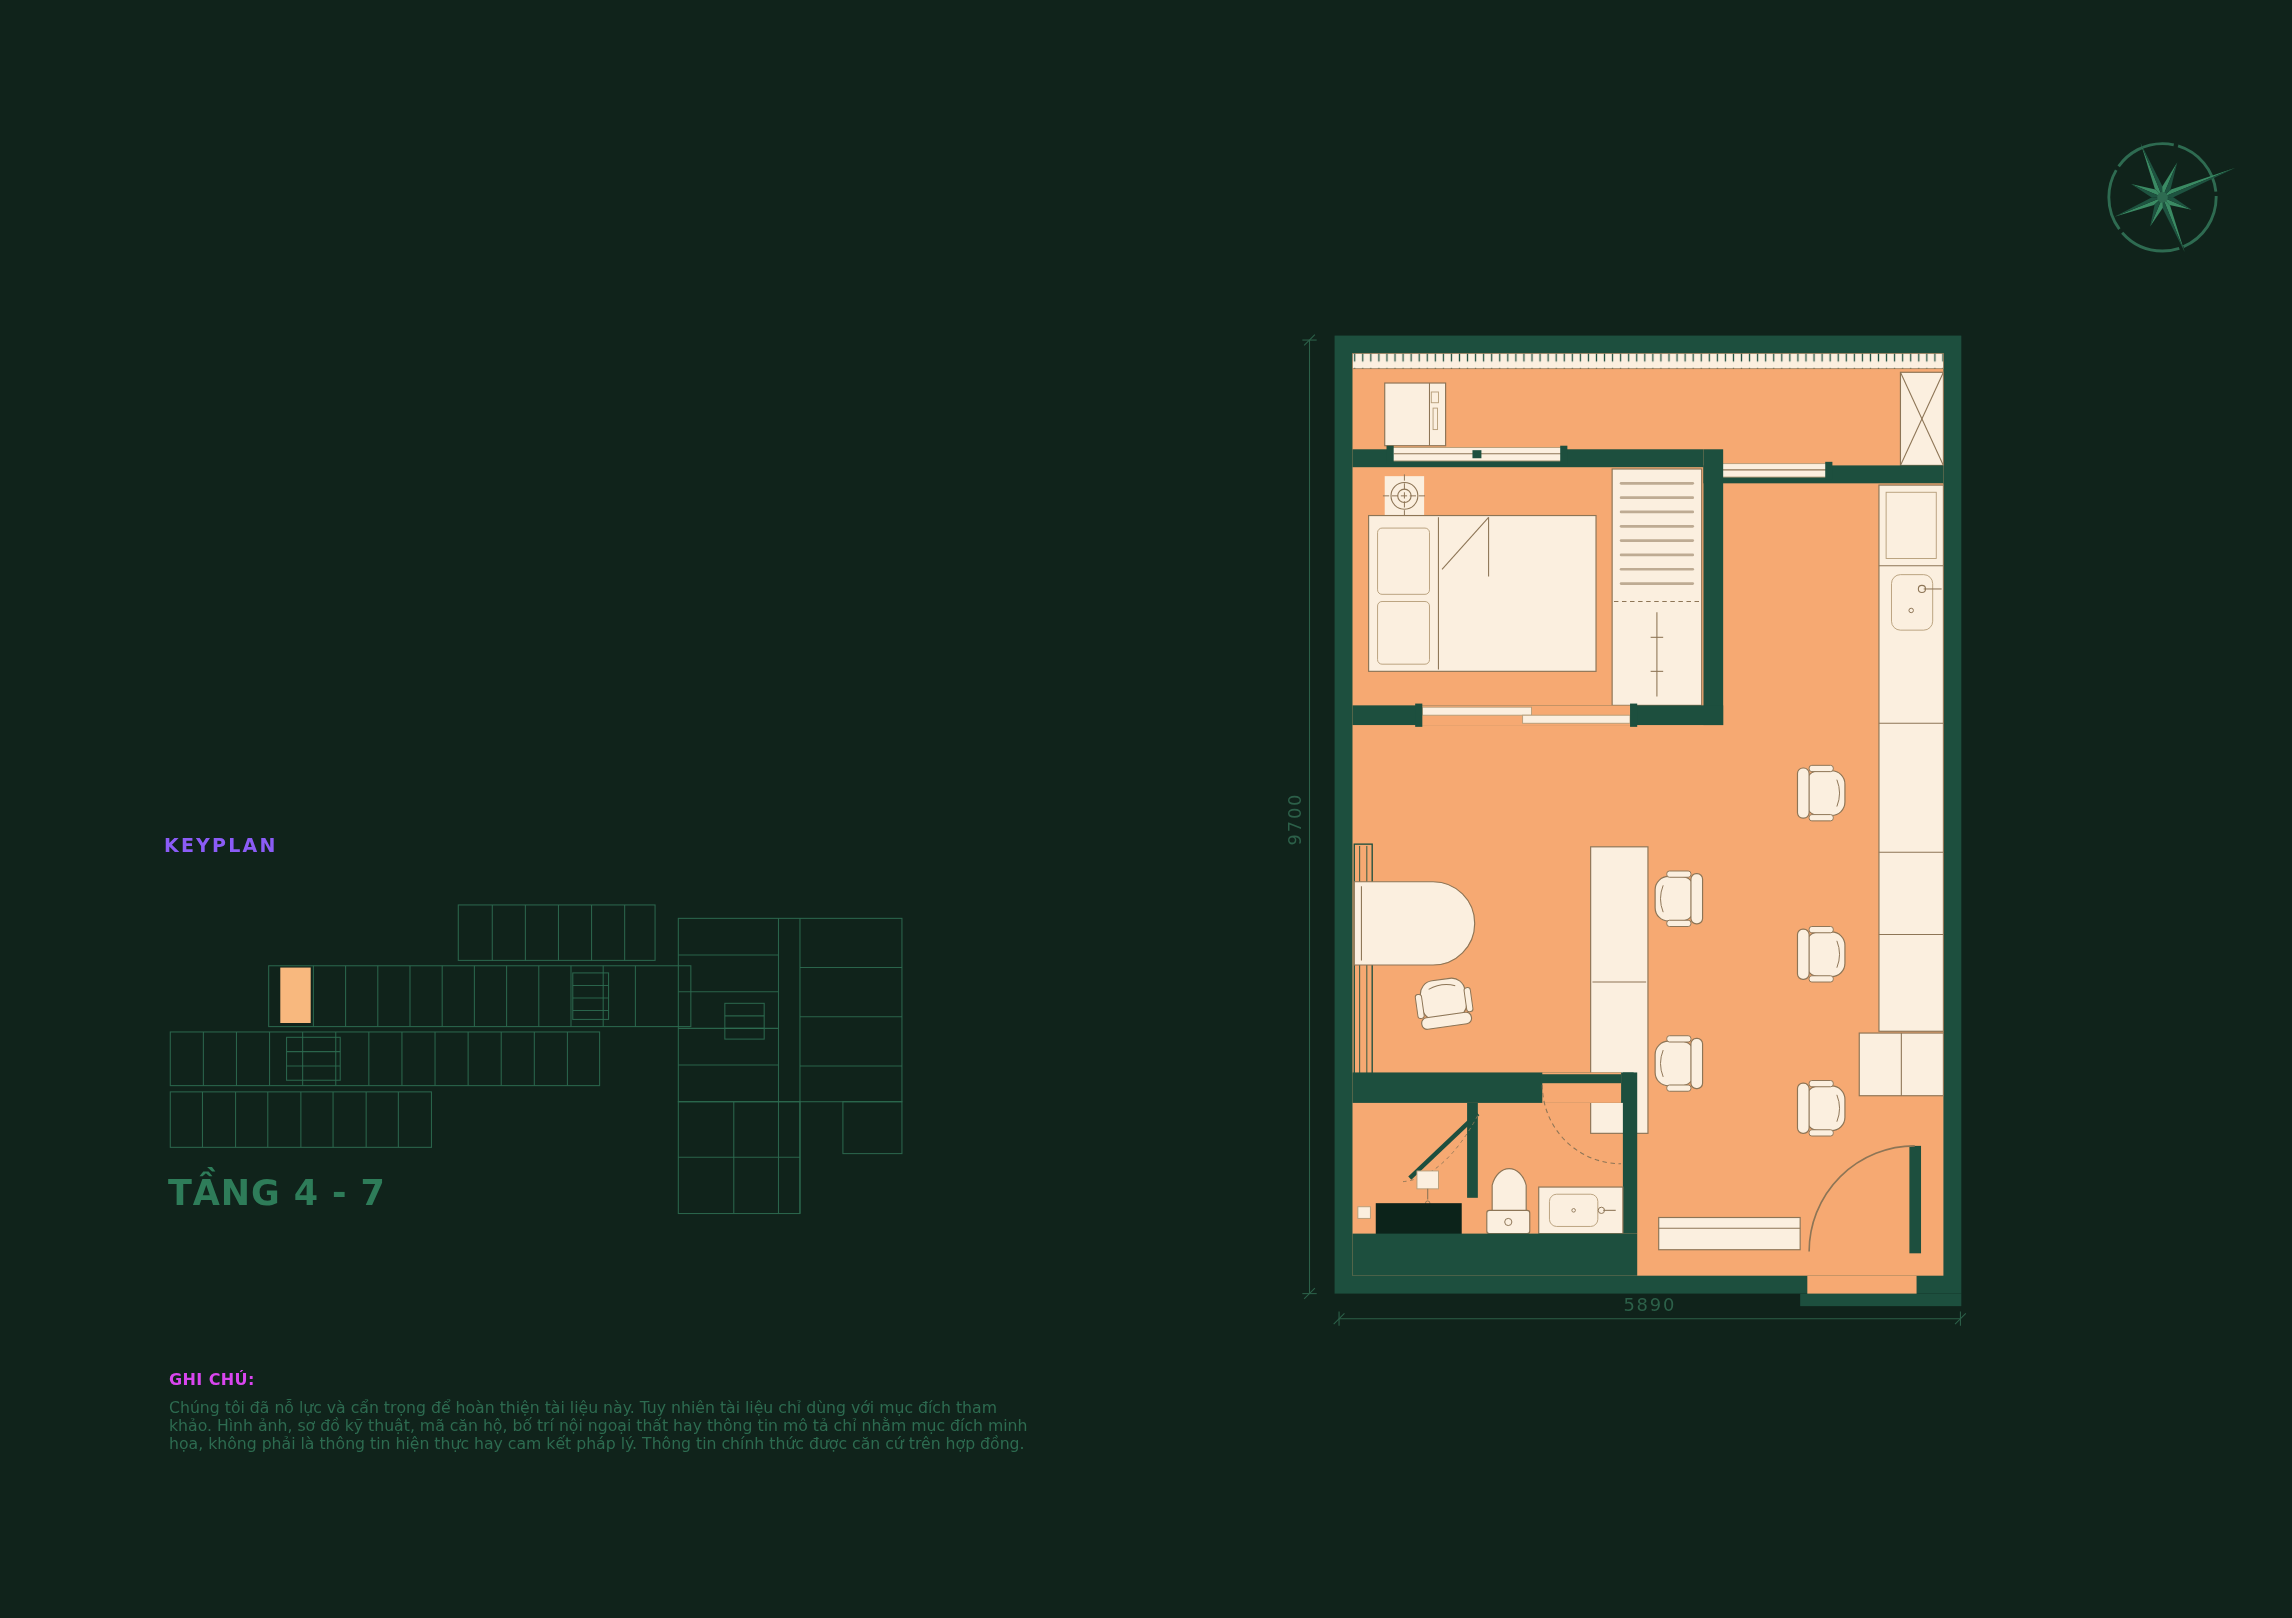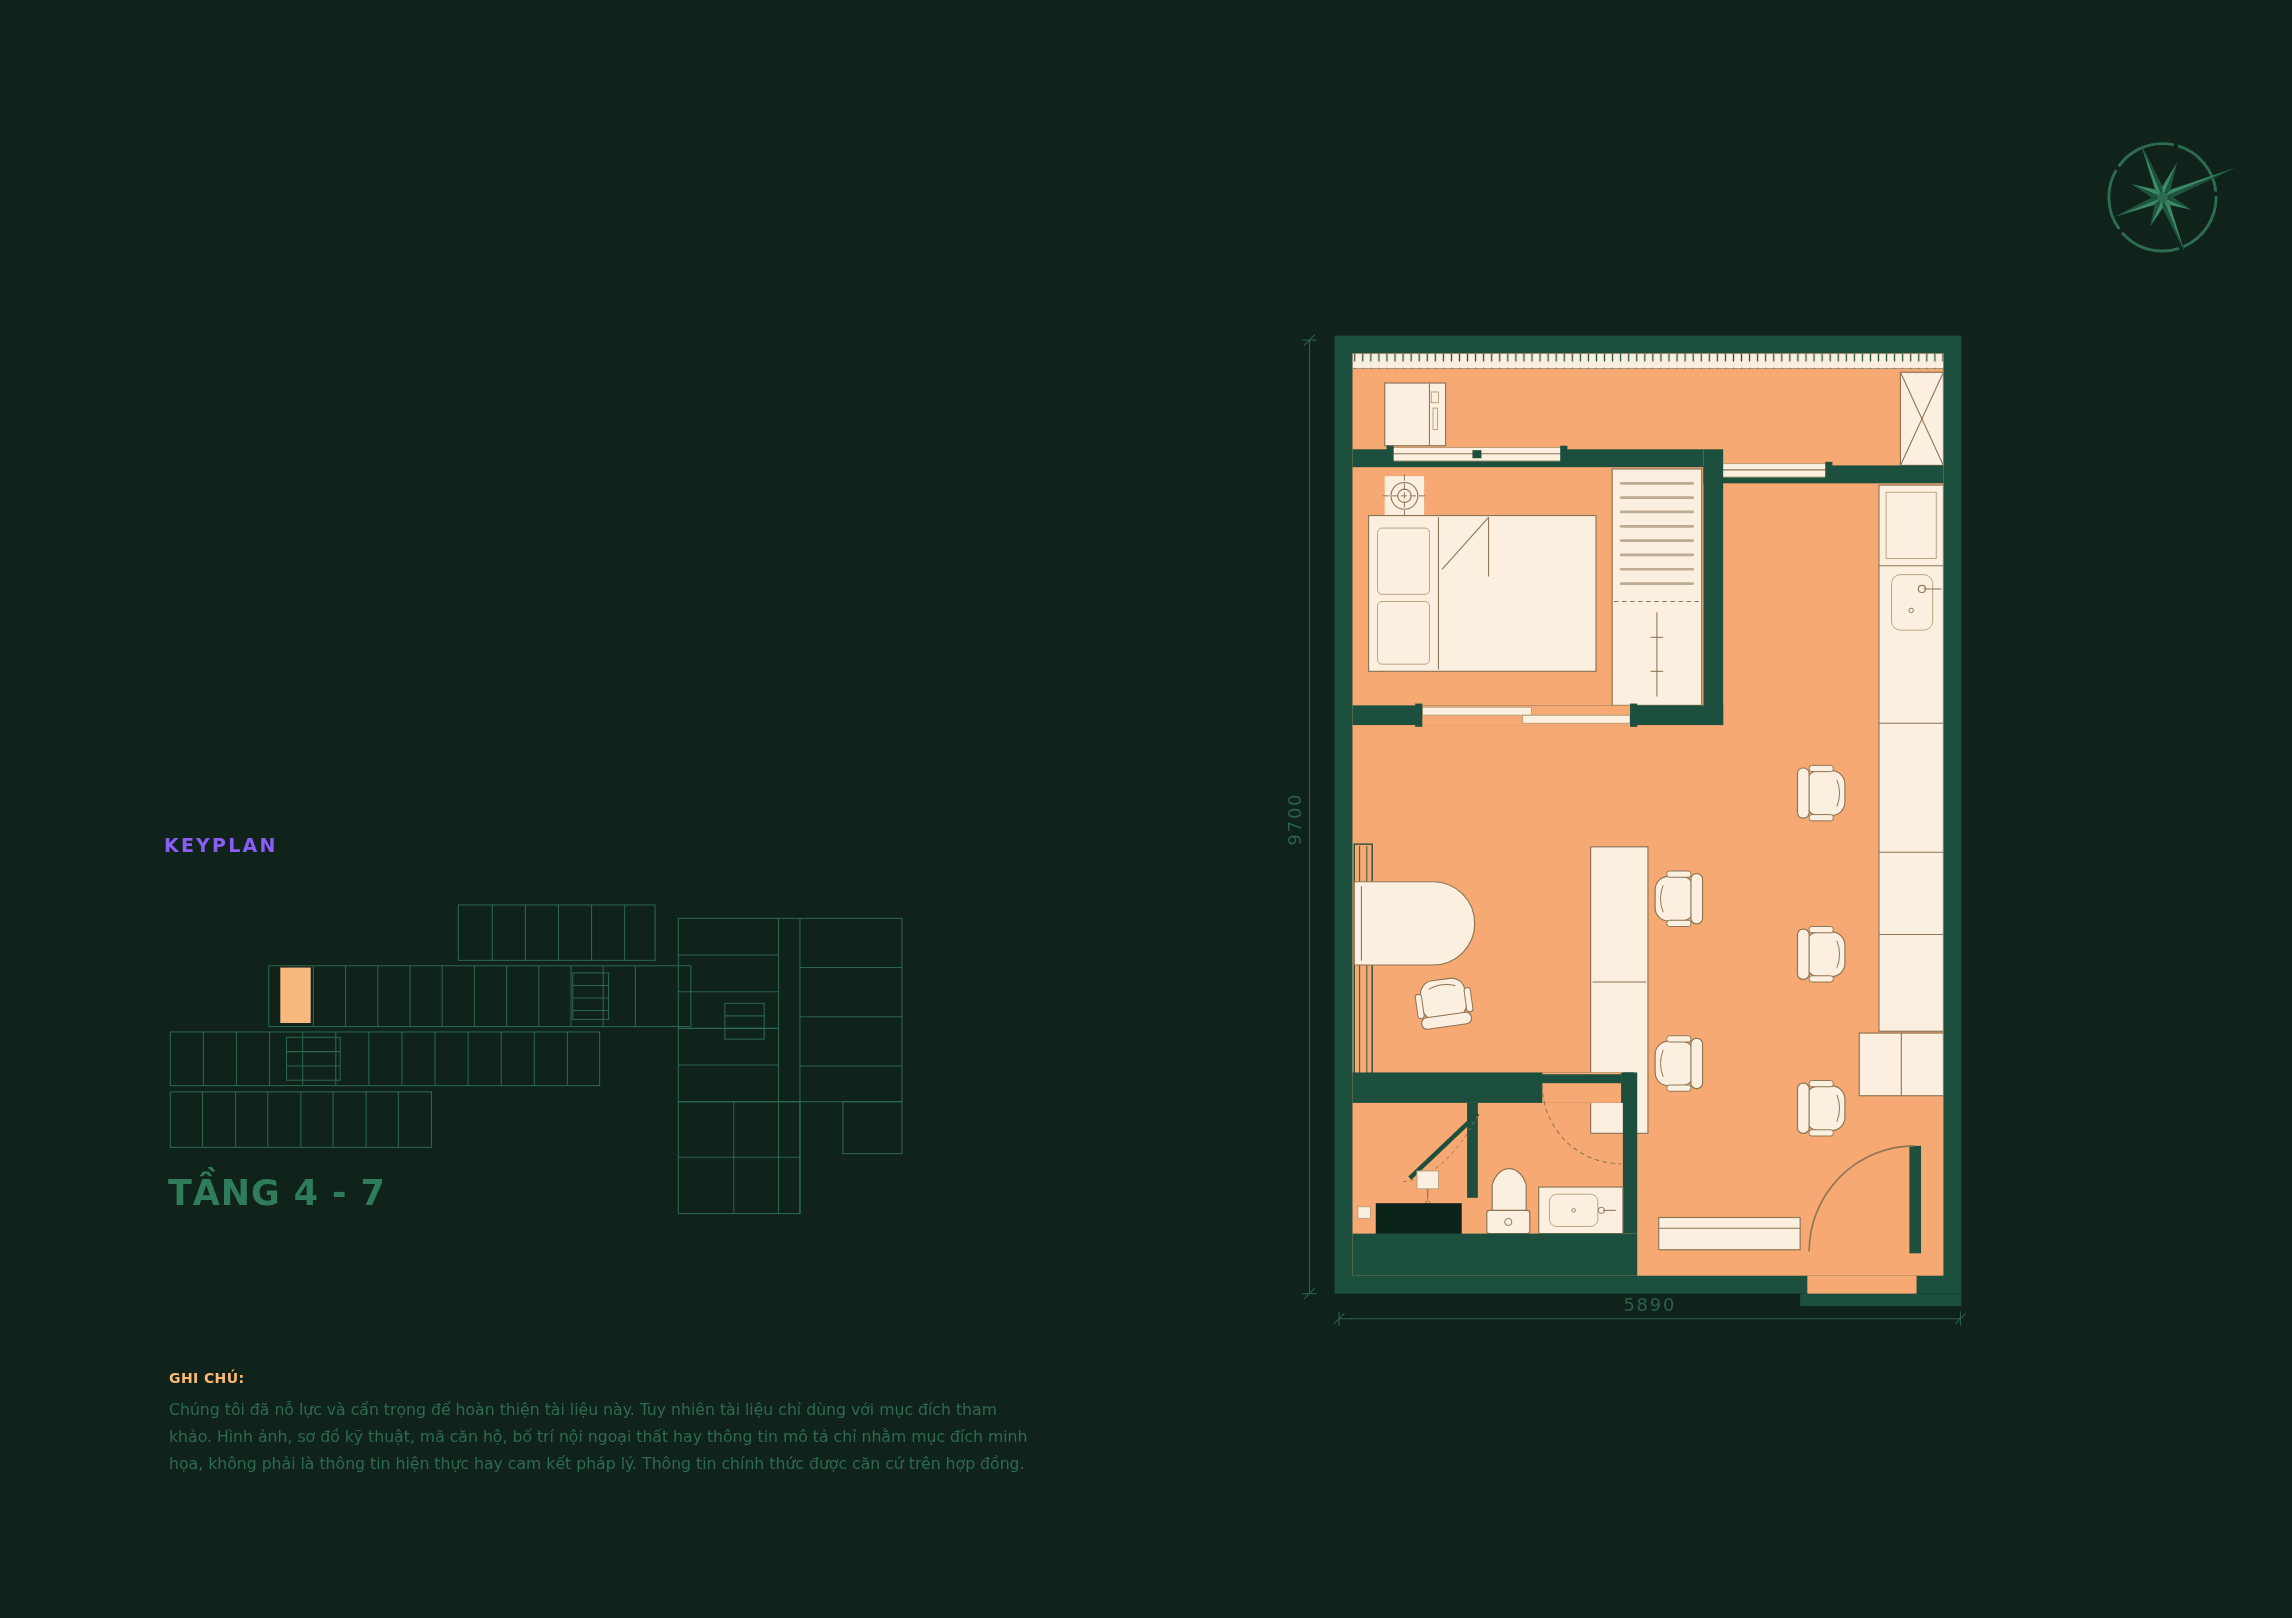--- a/index.html
+++ b/index.html
@@ -11,22 +11,22 @@
   .abs{position:absolute;}
   .keyplan-label{
     left:164px;top:834px;font-size:19px;font-weight:bold;
     letter-spacing:2.2px;color:#8b5cf6;
   }
   .floor-label{
     left:168px;top:1173px;font-size:35px;font-weight:bold;
     letter-spacing:0.9px;color:#2e7c59;
   }
   .notes{left:169px;top:1370px;width:878px;}
-  .notes-title{font-size:14px;font-weight:bold;color:#fdba74;letter-spacing:0.4px;}
-  .notes-body{margin-top:9.9px;width:860px;font-size:15.7px;line-height:27px;color:#2d6b50;}
+  .notes-title{font-size:16px;font-weight:bold;color:#d946ef;letter-spacing:0.4px;}
+  .notes-body{margin-top:9.9px;width:860px;font-size:15.7px;line-height:18px;color:#2d6b50;}
   svg{display:block;}
   
   .wall{fill:#1d4f3e;}
   .floor{fill:#f6a972;}
   .furn{fill:#fbefdf;stroke:#8d7556;stroke-width:1.3;}
   .furn-thin{fill:#fbefdf;stroke:#b49b77;stroke-width:1;}
   .fline{stroke:#8d7556;stroke-width:1.2;fill:none;}
   .kline{stroke:#2e6b51;stroke-width:1.2;fill:none;opacity:.9;}
   .dim{stroke:#2c6049;stroke-width:1.2;fill:none;}
   .dimtext{fill:#2c6049;font-size:20px;letter-spacing:2px;}

